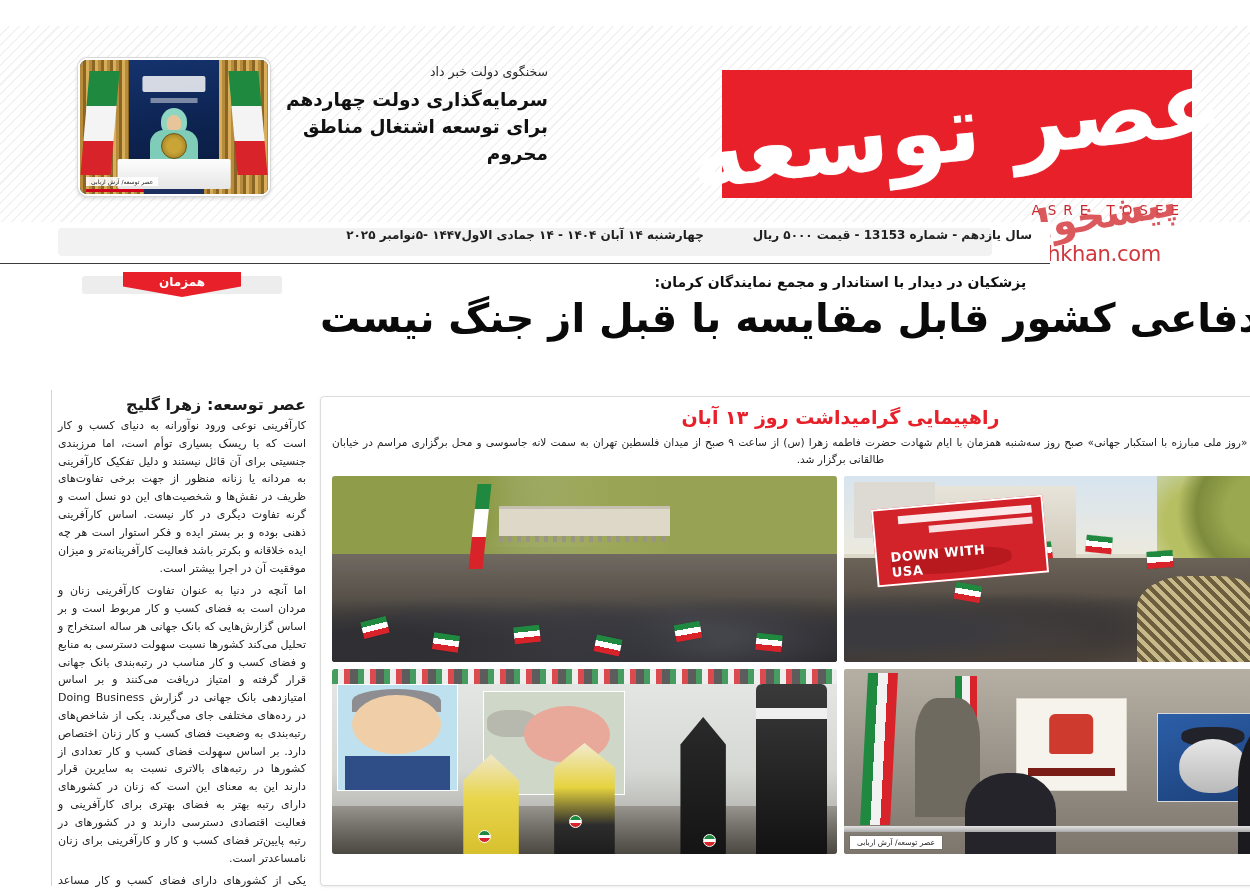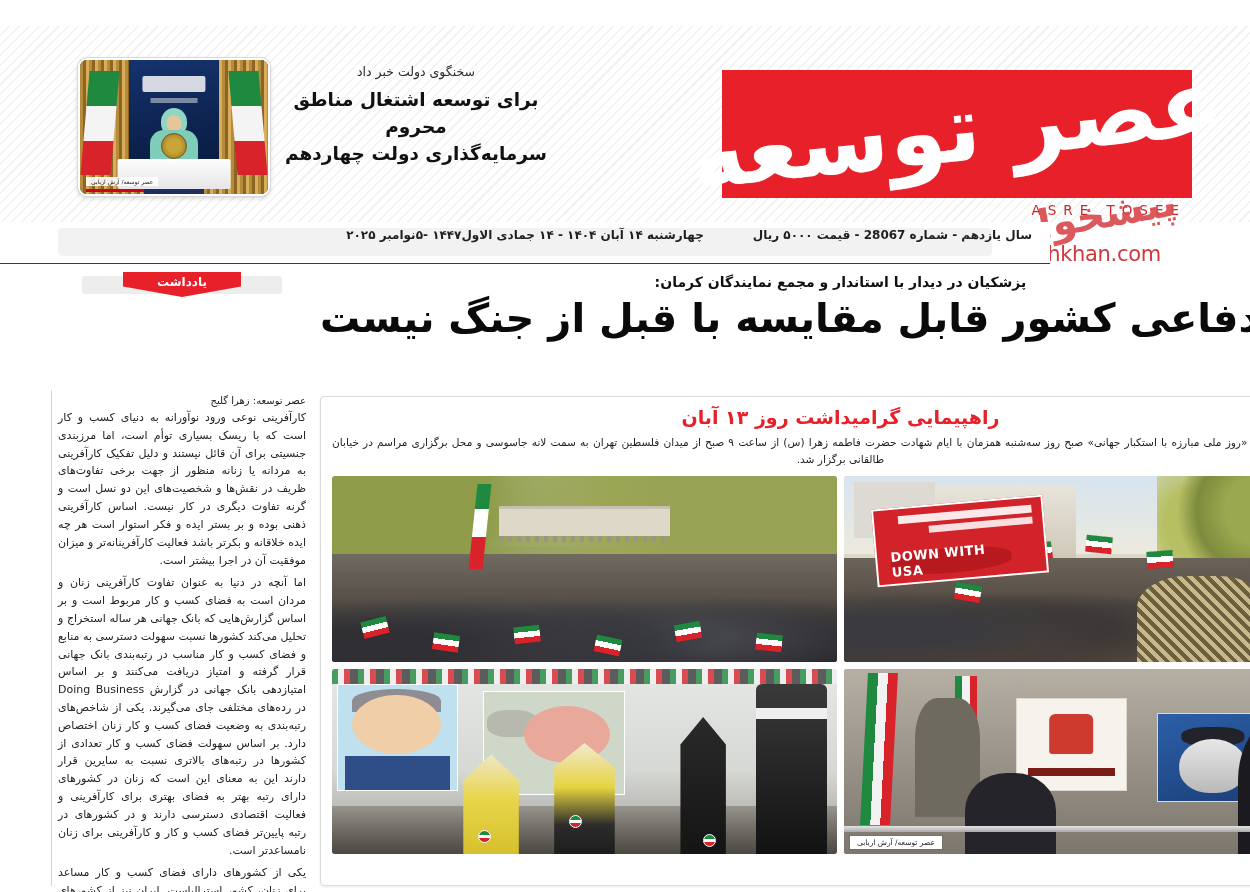--- a/index.html
+++ b/index.html
@@ -128,21 +128,21 @@
     background: rgba(255,255,255,0.88);
     color:#222; font-size:6px; padding:1px 5px;
     letter-spacing:0;
     white-space:nowrap;
   }
   #promo-redbar {
     position:absolute; left:6px; bottom:2px; width:58px; height:3px;
     background:#d0021b;
   }
 
-  #promo-text { flex: 1 1 auto; padding-top: 6px; text-align: center; }
+  #promo-text { flex: 1 1 auto; padding-top: 6px; text-align: right; }
   #promo-kicker {
     font-size: 12.5px; color:#2b2b2b; font-weight:400;
     margin-bottom: 7px; line-height:1.3;
   }
   #promo-headline {
     font-size: 18.5px; font-weight: 800; color:#111;
     line-height: 1.45; letter-spacing: -0.2px;
   }
   #promo-pagemark {
     position:absolute; right:180px; top:140px;
@@ -267,21 +267,21 @@
   .ribbon-bg {
     position:absolute; left:50%; transform:translateX(-50%);
     top:0; width: 200px; height: 18px;
     background:#ededed; border-radius: 3px;
   }
   #note-title {
     font-size: 18px; font-weight: 800; color:#111; text-align:center;
     margin-bottom: 9px; line-height:1.4;
   }
   #note-byline {
-    font-size: 10px; font-weight:400; color:#1a1a1a;
+    font-size: 16px; font-weight:700; color:#1a1a1a;
     text-align: right; margin-bottom: 3px;
   }
   .note-para {
     font-size: 11px; line-height: 1.62; color:#222;
     text-align: justify; text-align-last: right;
     margin-bottom: 5px;
   }
   #note-col .colrule {
     position:absolute; left:-7px; top:118px; bottom:0; width:1px;
     background:#d5d5d5;
@@ -578,22 +578,22 @@
         <div class="pz-body"></div>
       </div>
       <div class="pz-seal"></div>
       <div class="pz-podium"></div>
       <div id="promo-credit">عصر توسعه/ آرش اربابی</div>
       <div id="promo-redbar"></div>
     </div>
     <div id="promo-text">
       <div id="promo-kicker">سخنگوی دولت خبر داد</div>
       <div id="promo-headline">
+        <div>سرمایه‌گذاری دولت چهاردهم</div>
         <div>برای توسعه اشتغال مناطق محروم</div>
-        <div>سرمایه‌گذاری دولت چهاردهم</div>
       </div>
     </div>
   </div>
 
   <div id="promo-pagemark">
     <div class="pagemark-row" style="width:300px;">
       <span class="pagemark">
         <span class="box">۲</span>
         <span class="dot"></span>
       </span>
@@ -607,29 +607,29 @@
   <div id="masthead-latin">ASRE TOSEE</div>
 
   <div id="watermark">
     <span id="wm-fa">پیشخوان</span>
     <span id="wm-en">Pishkhan.com</span>
   </div>
 
   <div id="datestrip">
     <div id="datestrip-inner"></div>
     <div id="date-center">چهارشنبه ۱۴ آبان ۱۴۰۴ - ۱۴ جمادی الاول۱۴۴۷ -۵نوامبر ۲۰۲۵</div>
-    <div id="date-left">سال یازدهم - شماره 28067 - قیمت ۵۰۰۰ ریال</div>
+    <div id="date-left">سال یازدهم - شماره 13153 - قیمت ۵۰۰۰ ریال</div>
   </div>
 
   <div id="content">
 
     <div id="note-col">
       <div class="colrule"></div>
       <div class="ribbon-bg" style="top:4px;"></div>
-      <div class="ribbon" style="top:0;">یادداشت</div>
+      <div class="ribbon" style="top:0;">همزمان</div>
       <div id="note-byline">عصر توسعه: زهرا گلیج</div>
       <p class="note-para">کارآفرینی نوعی ورود نوآورانه به دنیای کسب و کار است که با ریسک بسیاری توأم است، اما مرزبندی جنسیتی برای آن قائل نیستند و دلیل تفکیک کارآفرینی به مردانه یا زنانه منظور از جهت برخی تفاوت‌های ظریف در نقش‌ها و شخصیت‌های این دو نسل است و گرنه تفاوت دیگری در کار نیست. اساس کارآفرینی ذهنی بوده و بر بستر ایده و فکر استوار است هر چه ایده خلاقانه و بکرتر باشد فعالیت کارآفرینانه‌تر و میزان موفقیت آن در اجرا بیشتر است.</p>
       <p class="note-para">اما آنچه در دنیا به عنوان تفاوت کارآفرینی زنان و مردان است به فضای کسب و کار مربوط است و بر اساس گزارش‌هایی که بانک جهانی هر ساله استخراج و تحلیل می‌کند کشورها نسبت سهولت دسترسی به منابع و فضای کسب و کار مناسب در رتبه‌بندی بانک جهانی قرار گرفته و امتیاز دریافت می‌کنند و بر اساس امتیازدهی بانک جهانی در گزارش Doing Business در رده‌های مختلفی جای می‌گیرند. یکی از شاخص‌های رتبه‌بندی به وضعیت فضای کسب و کار زنان اختصاص دارد. بر اساس سهولت فضای کسب و کار تعدادی از کشورها در رتبه‌های بالاتری نسبت به سایرین قرار دارند این به معنای این است که زنان در کشورهای دارای رتبه بهتر به فضای بهتری برای کارآفرینی و فعالیت اقتصادی دسترسی دارند و در کشورهای در رتبه پایین‌تر فضای کسب و کار و کارآفرینی برای زنان نامساعدتر است.</p>
       <p class="note-para">یکی از کشورهای دارای فضای کسب و کار مساعد برای زنان، کشور استرالیاست. ایران نیز از کشورهای دارای فضای نسبتا نامساعدی برای کسب و کار زنان است. هر چند فضا و نگاه سنتی نسبت به کار کردن زنان در جامعه تغییر کرده است اما موانع دیگری در کسب و کار زنان وجود دارد که بسیاری از</p>
     </div>
 
     <div id="main-col">
       <div id="lead-kicker">پزشکیان در دیدار با استاندار و مجمع نمایندگان کرمان:</div>
       <div id="lead-headline">توان دفاعی کشور قابل مقایسه با قبل از جنگ نیست</div>
 

